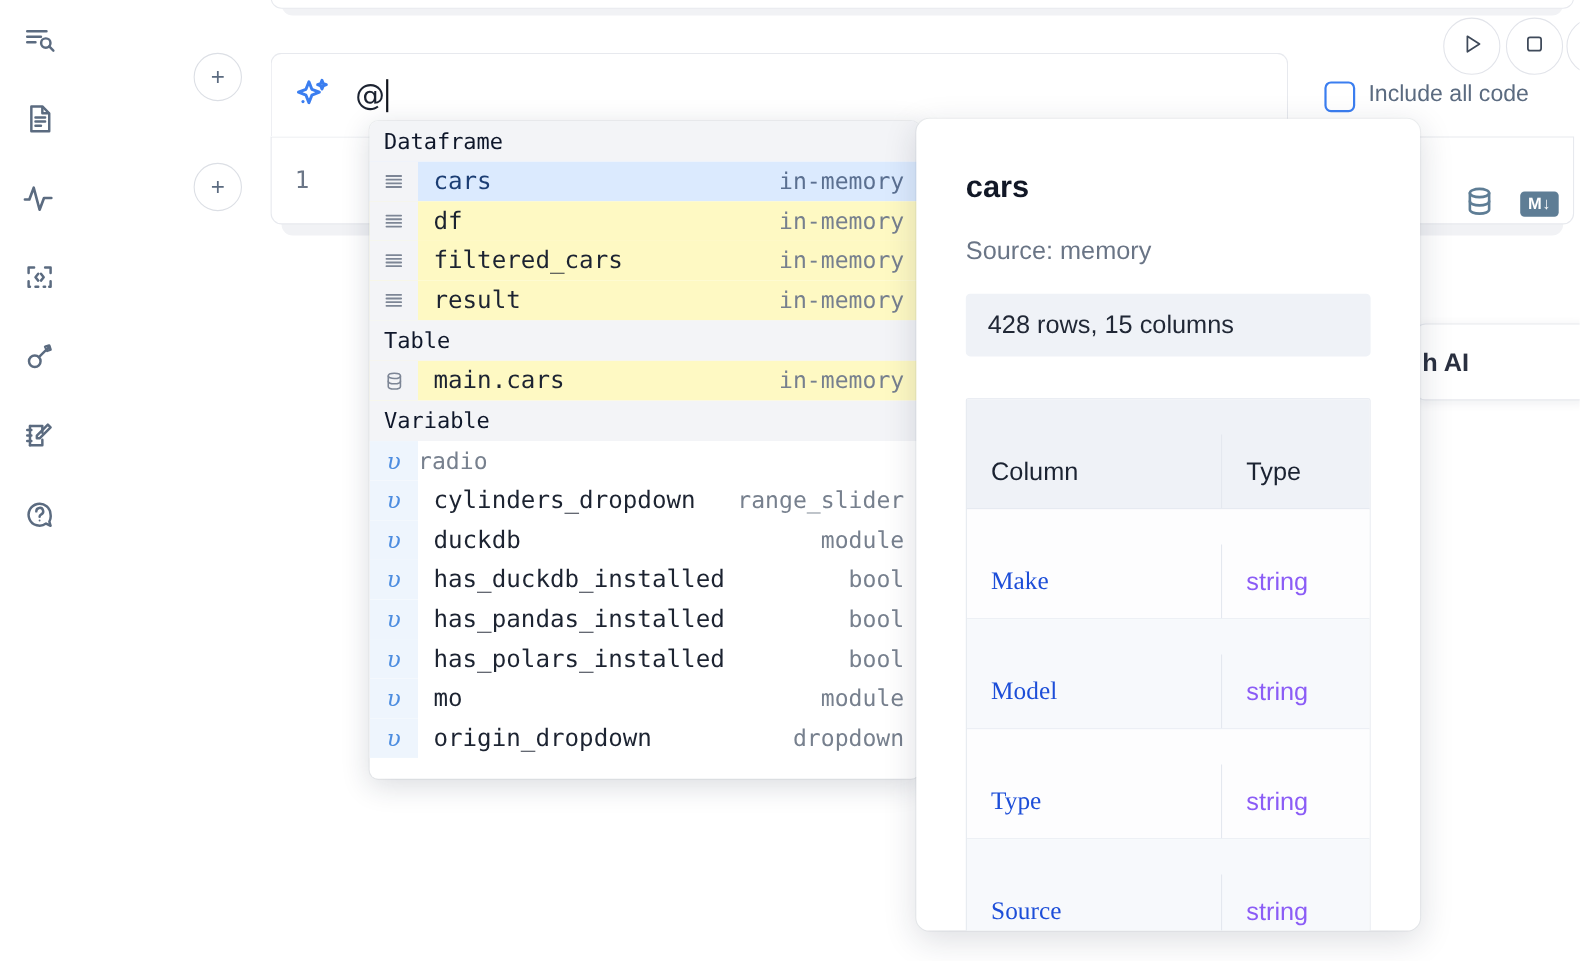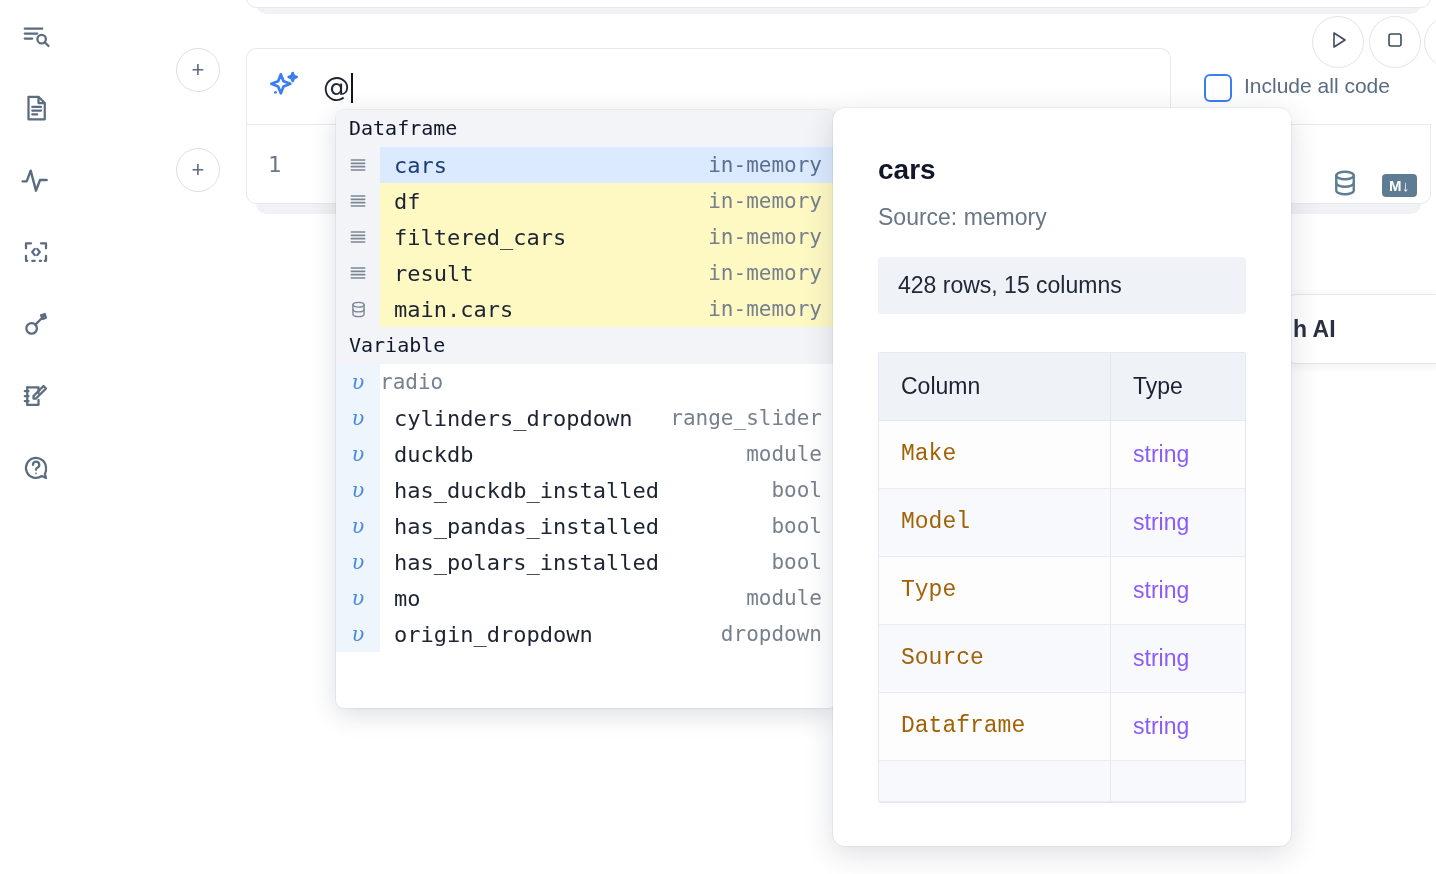--- a/index.html
+++ b/index.html
@@ -142,29 +142,29 @@
   .ac-row.var .nm { color:#1c2331; }
 
   
   .detail {
     position:absolute; left: 833px; top: 108px; width: 458px; height: 738px;
     background:#fff; border-radius: 12px;
     box-shadow: 0 8px 30px rgba(25,35,60,.15), 0 0 0 1px rgba(25,35,60,.05);
     overflow:hidden; padding: 46px 45px 0 45px;
   }
   .detail-title { font-size: 28px; font-weight: 700; color:#111726; }
-  .detail-source { margin-top: 18px; font-size: 23px; color:#6a7586; }
+  .detail-source { margin-top: 28px; font-size: 23px; color:#6a7586; }
   .detail-shape {
     margin-top: 26px; background:#eff2f7; border-radius: 4px;
     padding: 15px 20px; font-size: 23px; color:#212836;
   }
   .detail-table { margin-top: 38px; border: 1px solid #e4e8ef; border-radius: 2px; }
   .dt-row { display:flex; }
-  .dt-row > div { padding: 20px 22px; font-size: 23px; }
-  .dt-row .c1 { flex: 0 0 232px; border-right: 1px solid #e4e8ef; font-family:Liberation Mono, monospace; color:#a16207; }
+  .dt-row > div { padding: 20px 22px; font-size: 23px; margin-top: 32px; }
+  .dt-row .c1 { flex: 0 0 232px; border-right: 1px solid #e4e8ef; font-family:Liberation Serif, serif; color:#1d4ed8; }
   .dt-row .c2 { flex: 1 1 auto; color:#8b5cf6; }
   .dt-head { background:#eff2f7; border-bottom: 1px solid #e4e8ef; }
   .dt-head .c1, .dt-head .c2 { color:#1b2332; font-family:"Liberation Sans", sans-serif; }
   .dt-body .dt-row { border-bottom: 1px solid #e9edf3; }
   .dt-body .dt-row:nth-child(even) { background:#f7f9fc; }
   .dt-body .dt-row:nth-child(odd) { background:#fdfdfe; }
 </style>
 </head>
 <body>
 
@@ -326,20 +326,21 @@
       </div>
       <div class="ac-row">
         <span class="ic">
           <svg width="20" height="20" viewBox="0 0 24 24" fill="none" stroke="currentColor" stroke-width="2" stroke-linecap="round">
             <path d="M4 6h16M4 10h16M4 14h16M4 18h16"></path>
           </svg>
         </span>
         <span class="nm">result</span>
         <span class="ty">in-memory</span>
       </div>
+      <div class="ac-group">Table</div>
       <div class="ac-row">
         <span class="ic">
           <svg width="19" height="19" viewBox="0 0 24 24" fill="none" stroke="currentColor" stroke-width="1.8" stroke-linecap="round" stroke-linejoin="round">
             <ellipse cx="12" cy="6" rx="7" ry="3"></ellipse>
             <path d="M5 6v12c0 1.7 3.1 3 7 3s7-1.3 7-3V6"></path>
             <path d="M5 12c0 1.7 3.1 3 7 3s7-1.3 7-3"></path>
           </svg>
         </span>
         <span class="nm">main.cars</span>
         <span class="ty">in-memory</span>

